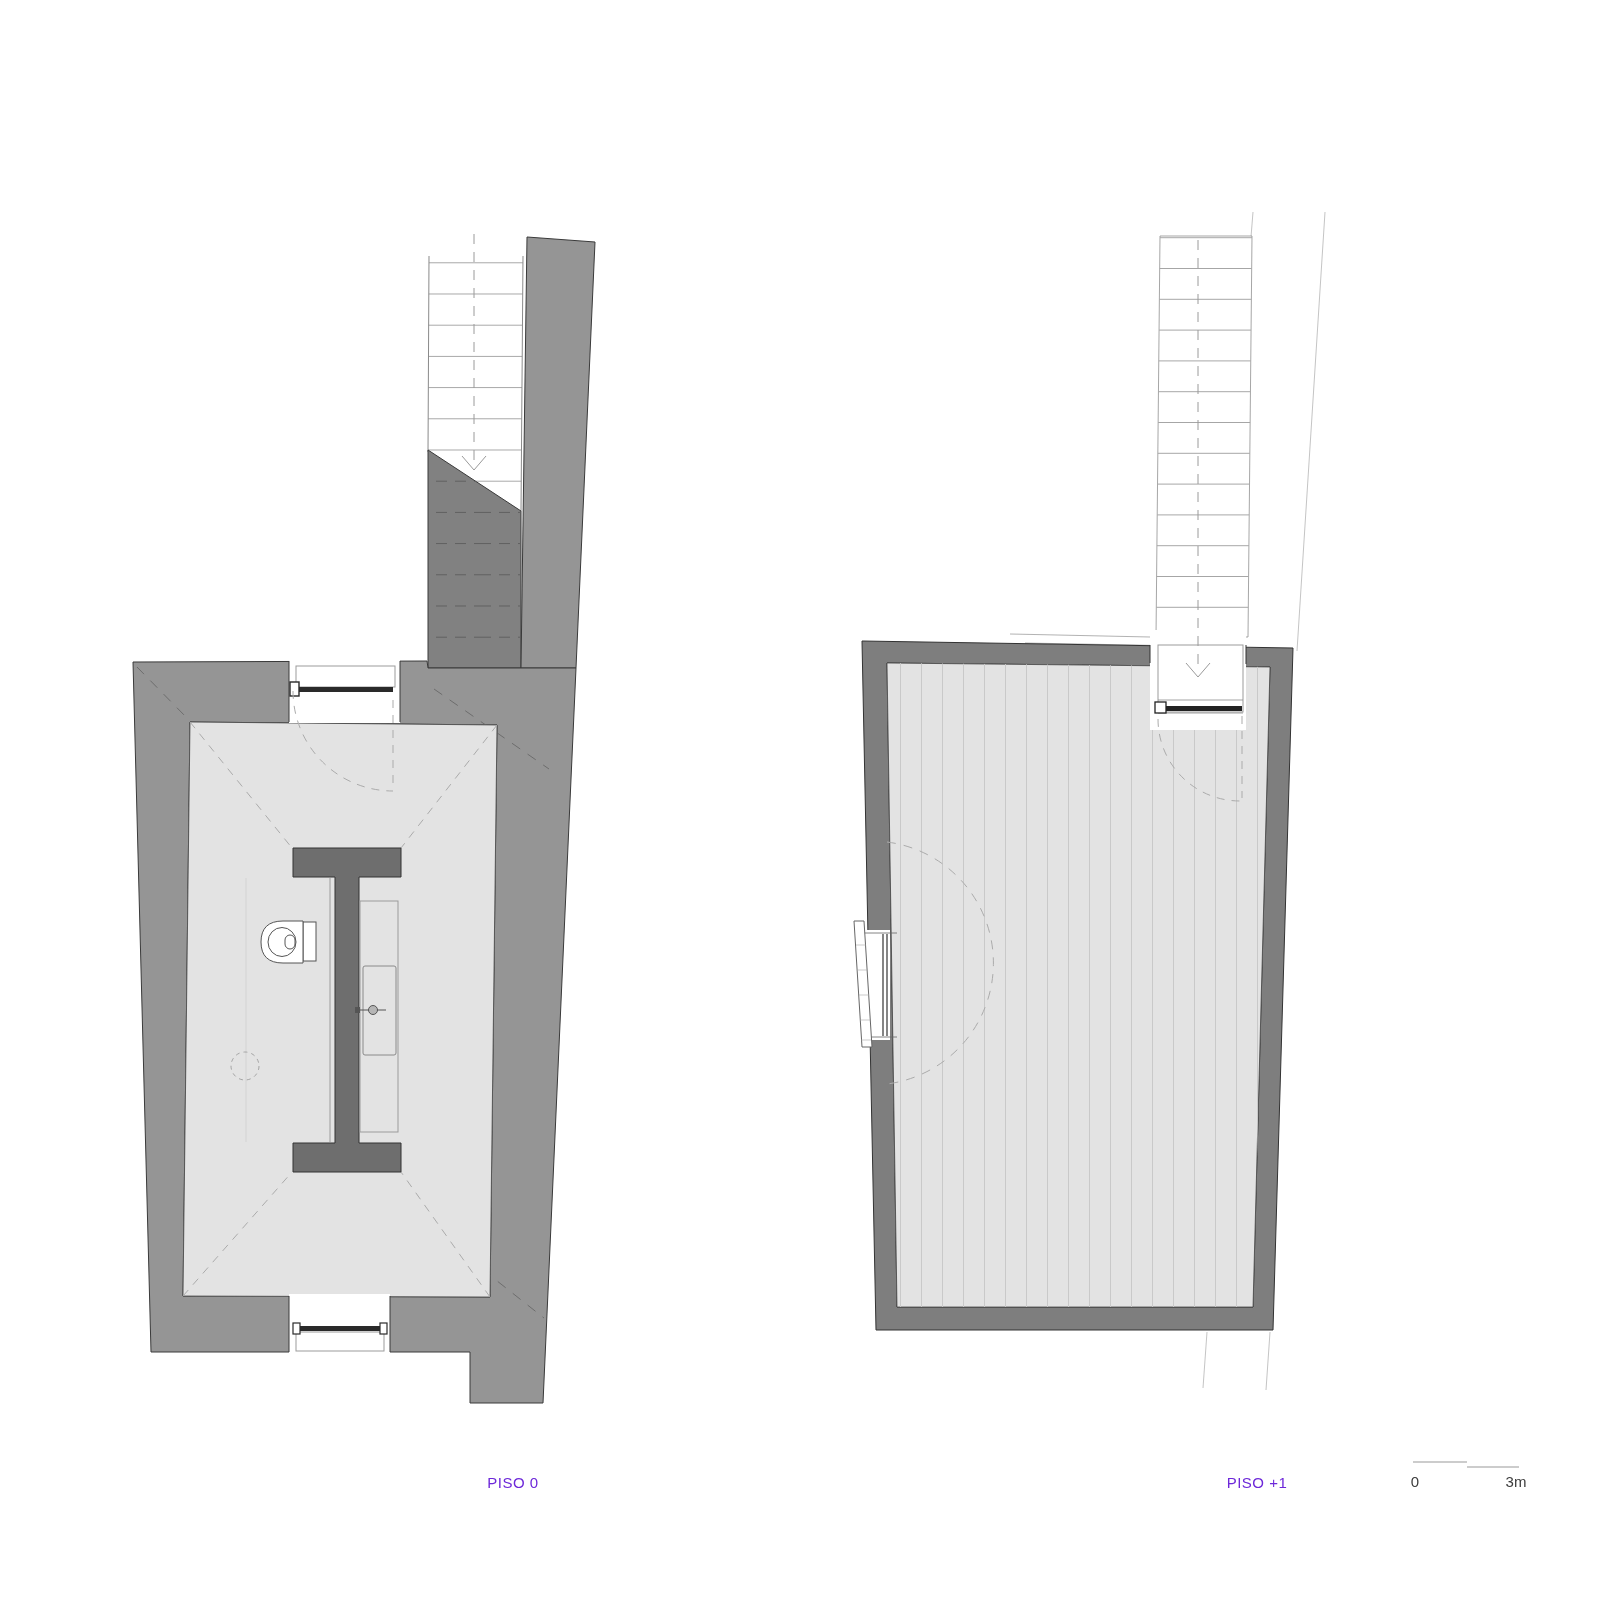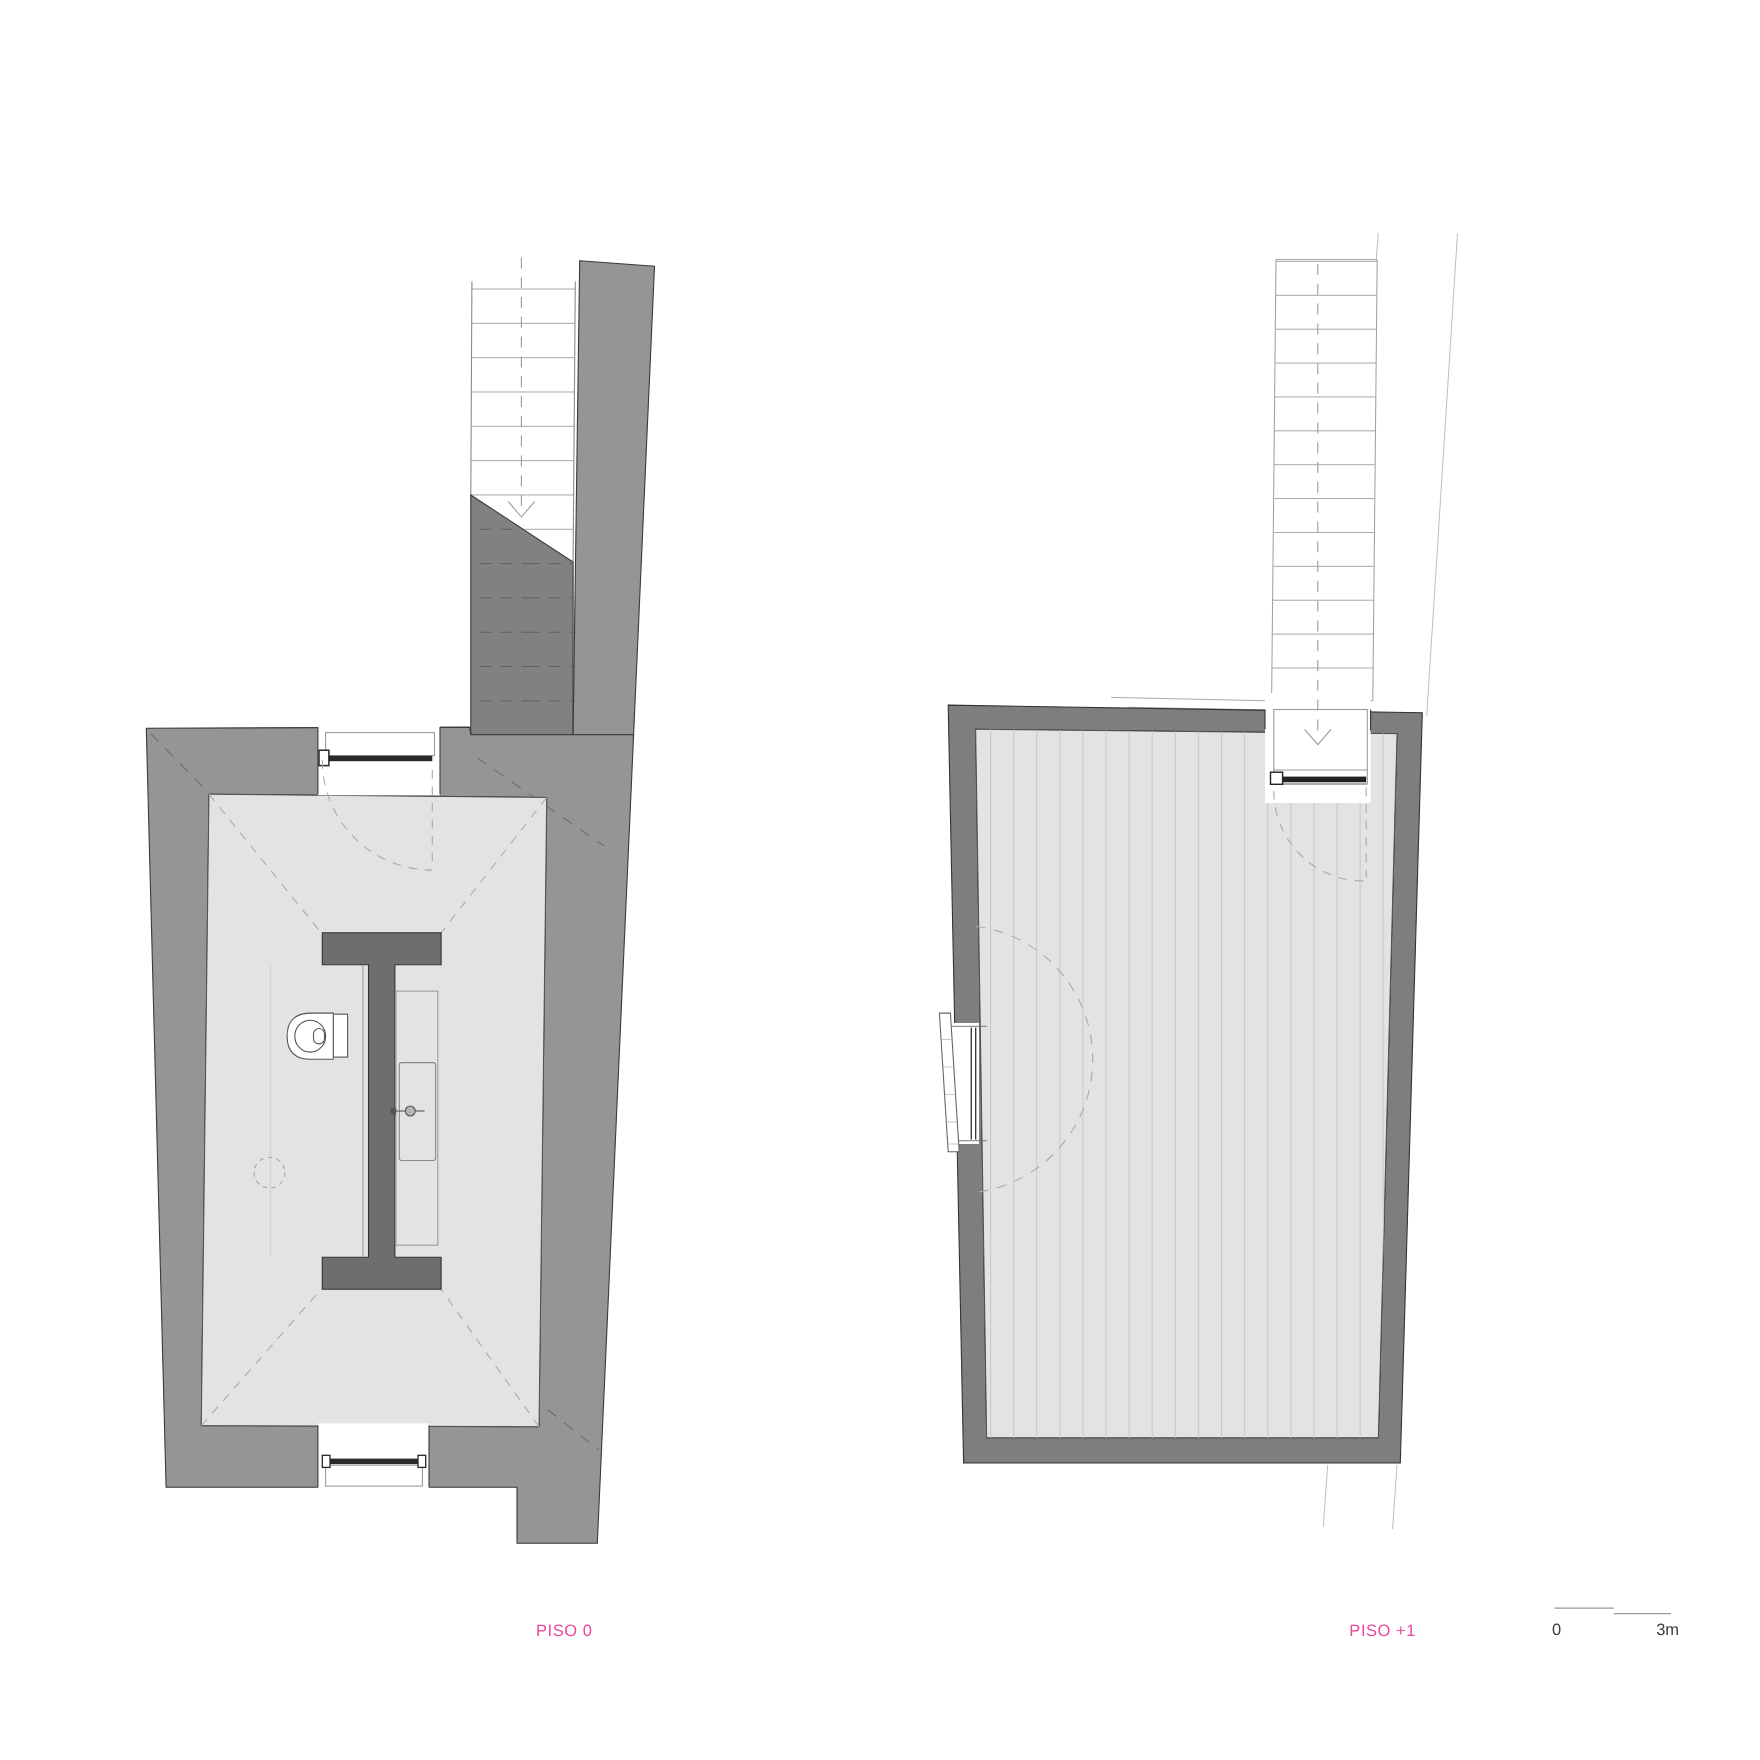--- a/index.html
+++ b/index.html
@@ -1,19 +1,19 @@
 <!DOCTYPE html>
 <html><head>
 <meta charset="utf-8">
 <style>
   html,body{margin:0;padding:0;background:#ffffff;}
   .canvas{position:relative;width:1600px;height:1600px;background:#ffffff;overflow:hidden;
           font-family:"Liberation Sans", sans-serif;}
   .canvas svg{position:absolute;left:0;top:0;}
-  .plan-label{position:absolute;font-size:15px;letter-spacing:.5px;color:#ec4899;text-align:center;}
+  .plan-label{position:absolute;font-size:15px;letter-spacing:.5px;color:#6d28d9;text-align:center;}
   .scale-label{position:absolute;font-size:15px;color:#3c3c3c;text-align:center;}
 </style>
 </head>
 <body>
 
 <div class="canvas">
 
 <svg width="1600" height="1600" viewBox="0 0 1600 1600">
   <defs>
     <pattern id="treadsSolidL" width="120" height="31.2" patternUnits="userSpaceOnUse" patternTransform="translate(0,262.3)">

